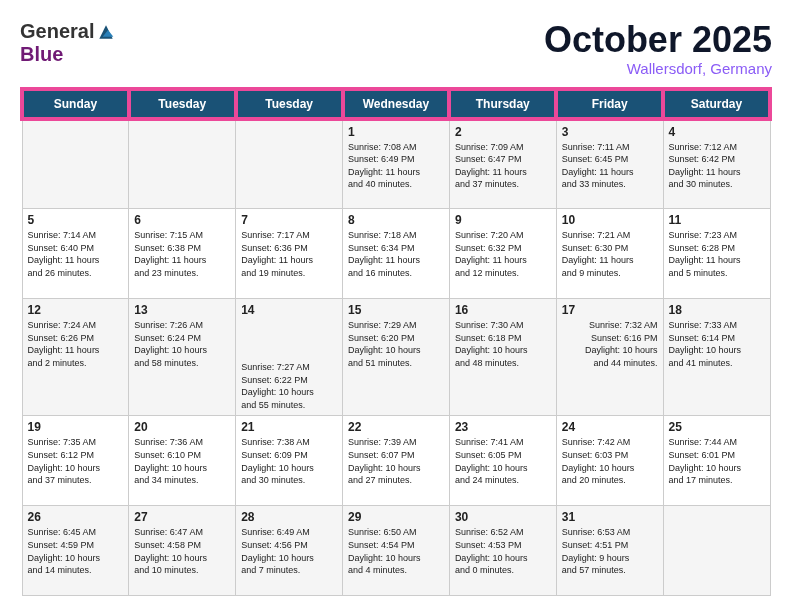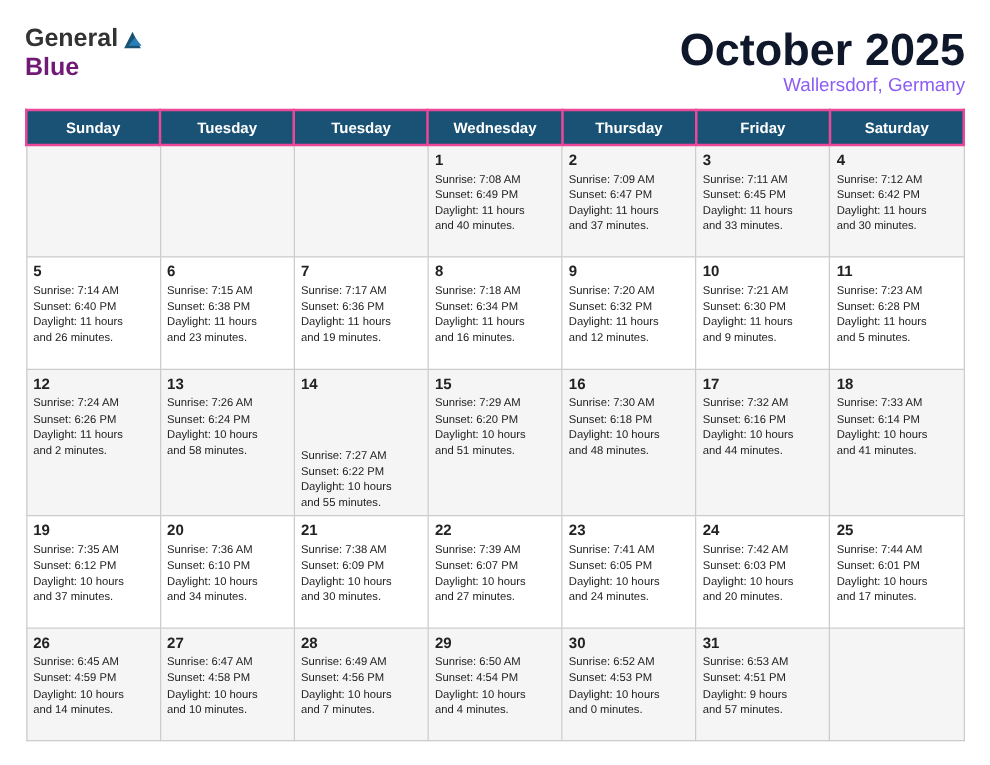--- a/index.html
+++ b/index.html
@@ -58,21 +58,21 @@
       border-collapse: collapse;
       border: 1px solid #aaa;
     }
     thead tr th {
       background-color: #1a5276;
       color: #fff;
       font-size: 12px;
       font-weight: bold;
       padding: 6px 4px;
       text-align: center;
-      border: 2px solid #ec4899;
+      border: 4px solid #ec4899;
     }
     tbody tr td {
       width: calc(100% / 7);
       vertical-align: top;
       border: 1px solid #ccc;
       padding: 4px 5px;
       font-size: 9.5px;
       color: #222;
       height: 90px;
     }
@@ -241,21 +241,21 @@
         </td>
         <td>
           <span class="day-number">16</span>
           <div class="day-info" style="white-space: pre-wrap;">Sunrise: 7:30 AM
 Sunset: 6:18 PM
 Daylight: 10 hours
 and 48 minutes.</div>
         </td>
         <td>
           <span class="day-number">17</span>
-          <div class="day-info" style="white-space: pre-wrap;">Sunrise: 7:32 AM
+          <div class="day-info" style="white-space: pre-wrap; text-align: right;">Sunrise: 7:32 AM
 Sunset: 6:16 PM
 Daylight: 10 hours
 and 44 minutes.</div>
         </td>
         <td>
           <span class="day-number">18</span>
           <div class="day-info" style="white-space: pre-wrap;">Sunrise: 7:33 AM
 Sunset: 6:14 PM
 Daylight: 10 hours
 and 41 minutes.</div>

